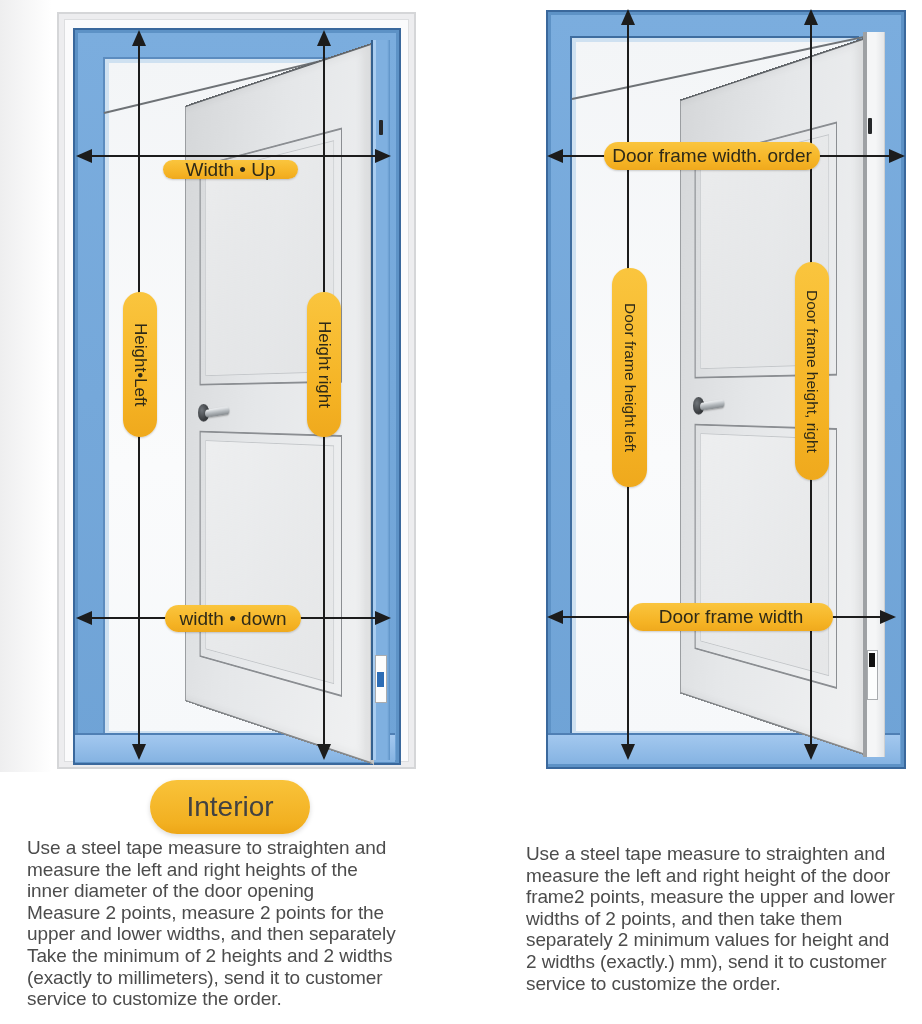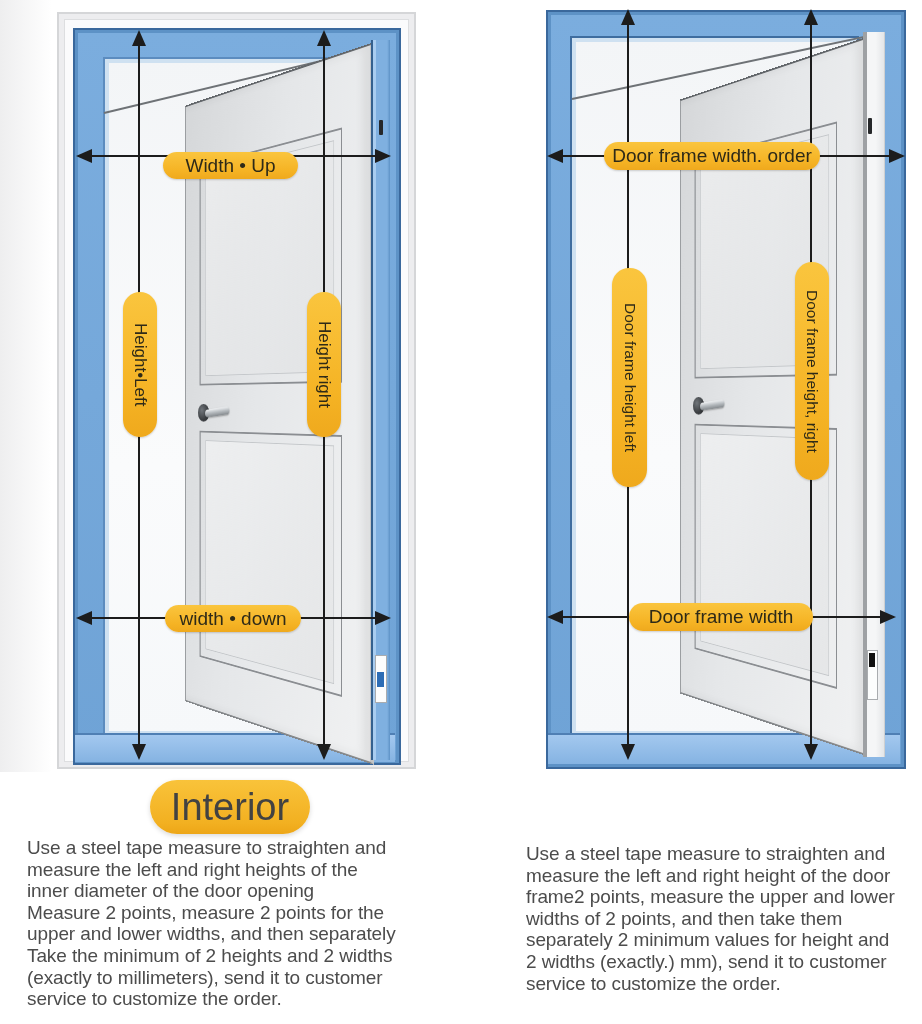--- a/index.html
+++ b/index.html
@@ -100,21 +100,21 @@
     color:#2e2a18; border-radius:14px;
     box-shadow:0 1px 2px rgba(0,0,0,0.18);
     white-space:nowrap;
   }
   .pill.ph  { font-size:19px; }
   .pill.pv  { writing-mode:vertical-rl; text-orientation:mixed; font-size:17px; border-radius:17px; }
   .pill.pv2 { font-size:15.5px; }
   .cap-btn {
     display:flex; align-items:center; justify-content:center;
     background:linear-gradient(180deg,#f9c33a 0%,#f2b021 80%,#eda617 100%);
-    border-radius:27px; color:#424242; font-size:38px;
+    border-radius:27px; color:#424242; font-size:28px;
     box-shadow:0 2px 5px rgba(0,0,0,.15);
     white-space:nowrap;
   }
   .desc {
     white-space:pre-line; color:#4c4c4c; font-size:19px; line-height:21.6px;
     letter-spacing:-0.1px;
   }
 </style>
 </head>
 <body>
@@ -150,21 +150,21 @@
     <div class="abs hinge-dash" style="left:379px;top:120px;width:4px;height:15px;"></div>
     <div class="abs latch-bar" style="left:375px;top:655px;width:10px;height:46px;">
       <span class="latch-sq" style="left:1px;top:16px;width:7px;height:15px;background:#2d6db5;"></span>
     </div>
 
     <div class="abs av" style="left:138px;top:32px;height:726px;"></div>
     <div class="abs av" style="left:323px;top:32px;height:726px;"></div>
     <div class="abs ah" style="left:78px;top:155px;width:311px;"></div>
     <div class="abs ah" style="left:78px;top:617px;width:311px;"></div>
 
-    <div class="abs pill ph" style="left:163px;top:152px;width:135px;height:27px;text-align:right;">Width • Up</div>
+    <div class="abs pill ph" style="left:163px;top:160px;width:135px;height:19px;text-align:right;">Width • Up</div>
     <div class="abs pill ph" style="left:165px;top:605px;width:136px;height:27px;">width • down</div>
     <div class="abs pill pv" style="left:123px;top:292px;width:34px;height:145px;">Height•Left</div>
     <div class="abs pill pv" style="left:307px;top:292px;width:34px;height:145px;">Height right</div>
 
     <div class="abs cap-btn" style="left:150px;top:780px;width:160px;height:54px;">Interior</div>
 
     <div class="abs desc" style="left:27px;top:837px;width:406px;">Use a steel tape measure to straighten and
 measure the left and right heights of the
 inner diameter of the door opening
 Measure 2 points, measure 2 points for the
@@ -200,21 +200,21 @@
     <div class="abs latch-bar" style="left:406px;top:650px;width:9px;height:48px;">
       <span class="latch-sq" style="left:1px;top:2px;width:6px;height:14px;background:#101010;"></span>
     </div>
 
     <div class="abs av" style="left:166px;top:11px;height:747px;"></div>
     <div class="abs av" style="left:349px;top:11px;height:747px;"></div>
     <div class="abs ah" style="left:88px;top:155px;width:354px;"></div>
     <div class="abs ah" style="left:88px;top:616px;width:345px;"></div>
 
     <div class="abs pill ph" style="left:143px;top:142px;width:216px;height:28px;">Door frame width. order</div>
-    <div class="abs pill ph" style="left:168px;top:603px;width:184px;height:28px;">Door frame width</div>
+    <div class="abs pill ph" style="left:168px;top:603px;width:204px;height:28px;">Door frame width</div>
     <div class="abs pill pv pv2" style="left:151px;top:268px;width:35px;height:219px;">Door frame height left</div>
     <div class="abs pill pv pv2" style="left:334px;top:262px;width:34px;height:218px;">Door frame height, right</div>
 
 
     <div class="abs desc" style="left:65px;top:843px;width:392px;">Use a steel tape measure to straighten and
 measure the left and right height of the door
 frame2 points, measure the upper and lower
 widths of 2 points, and then take them
 separately 2 minimum values for height and
 2 widths (exactly.) mm), send it to customer

